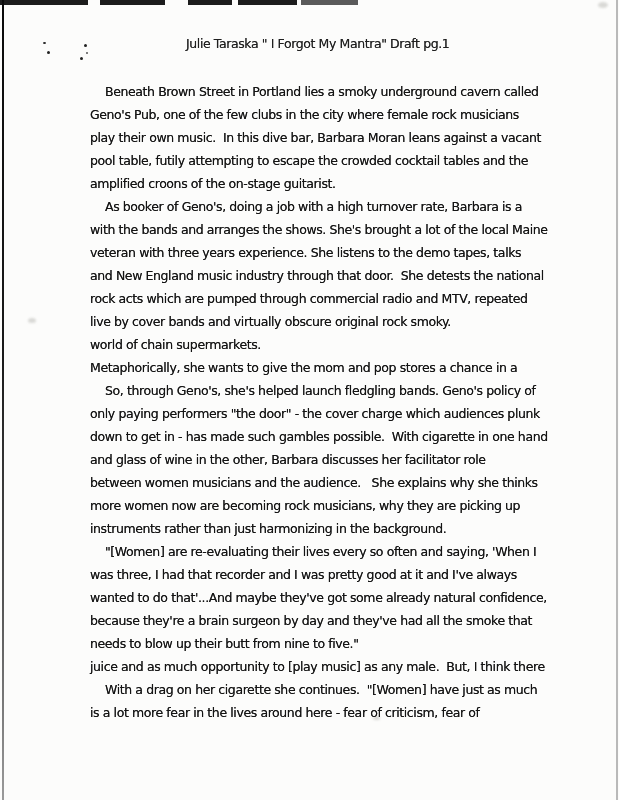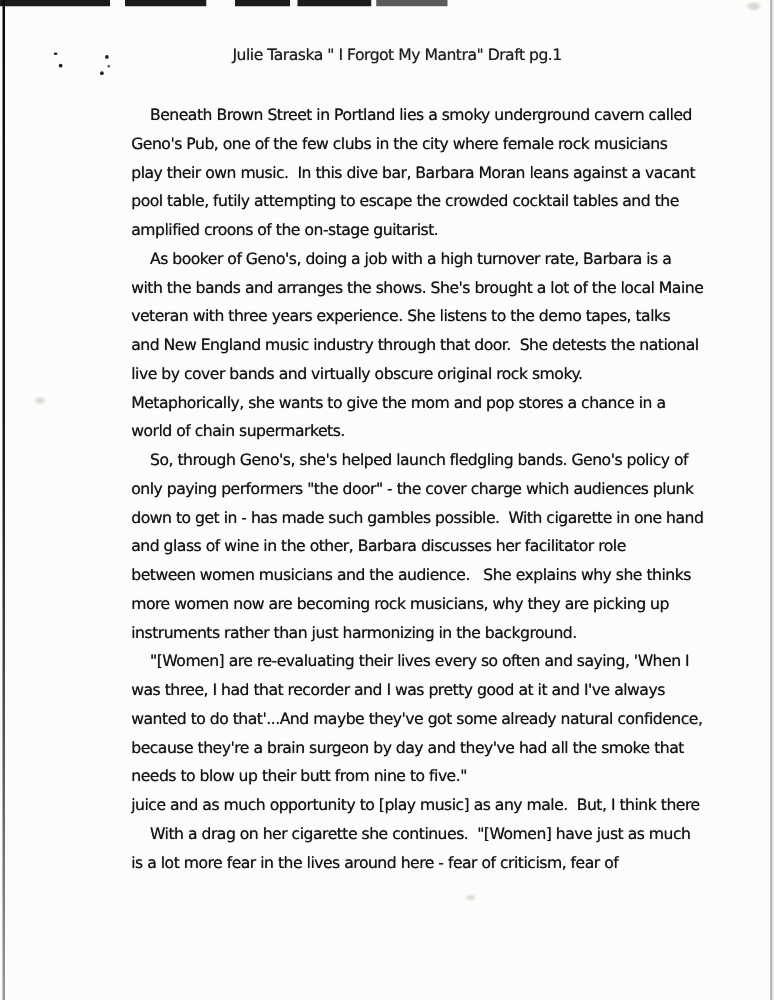--- a/index.html
+++ b/index.html
@@ -83,21 +83,20 @@
     width: 490px;
   }
   .line {
     height: 23px;
     line-height: 23px;
     font-size: 12.5px;
     letter-spacing: -0.4px;
     color: #141414;
     white-space: pre;
     text-shadow: 0 0 0.6px rgba(10,10,10,0.75);
-    margin-left: 15px;
   }
   .line.indent { padding-left: 15px; }
 </style>
 </head>
 <body>
 
 <div class="page">
 
   <div class="top-seg s1"></div>
   <div class="top-seg s2"></div>
@@ -121,23 +120,24 @@
     <div class="line indent">Beneath Brown Street in Portland lies a smoky underground cavern called</div>
     <div class="line">Geno's Pub, one of the few clubs in the city where female rock musicians</div>
     <div class="line">play their own music.  In this dive bar, Barbara Moran leans against a vacant</div>
     <div class="line">pool table, futily attempting to escape the crowded cocktail tables and the</div>
     <div class="line">amplified croons of the on-stage guitarist.</div>
 
     <div class="line indent">As booker of Geno's, doing a job with a high turnover rate, Barbara is a</div>
     <div class="line">with the bands and arranges the shows. She's brought a lot of the local Maine</div>
     <div class="line">veteran with three years experience. She listens to the demo tapes, talks</div>
     <div class="line">and New England music industry through that door.  She detests the national</div>
+    <div class="line">rock acts which are pumped through commercial radio and MTV, repeated</div>
     <div class="line">live by cover bands and virtually obscure original rock smoky.</div>
+    <div class="line">world of chain supermarkets.</div>
     <div class="line">Metaphorically, she wants to give the mom and pop stores a chance in a</div>
-    <div class="line">world of chain supermarkets.</div>
 
     <div class="line indent">So, through Geno's, she's helped launch fledgling bands. Geno's policy of</div>
     <div class="line">only paying performers "the door" - the cover charge which audiences plunk</div>
     <div class="line">down to get in - has made such gambles possible.  With cigarette in one hand</div>
     <div class="line">and glass of wine in the other, Barbara discusses her facilitator role</div>
     <div class="line">between women musicians and the audience.   She explains why she thinks</div>
     <div class="line">more women now are becoming rock musicians, why they are picking up</div>
     <div class="line">instruments rather than just harmonizing in the background.</div>
 
     <div class="line indent">"[Women] are re-evaluating their lives every so often and saying, 'When I</div>

